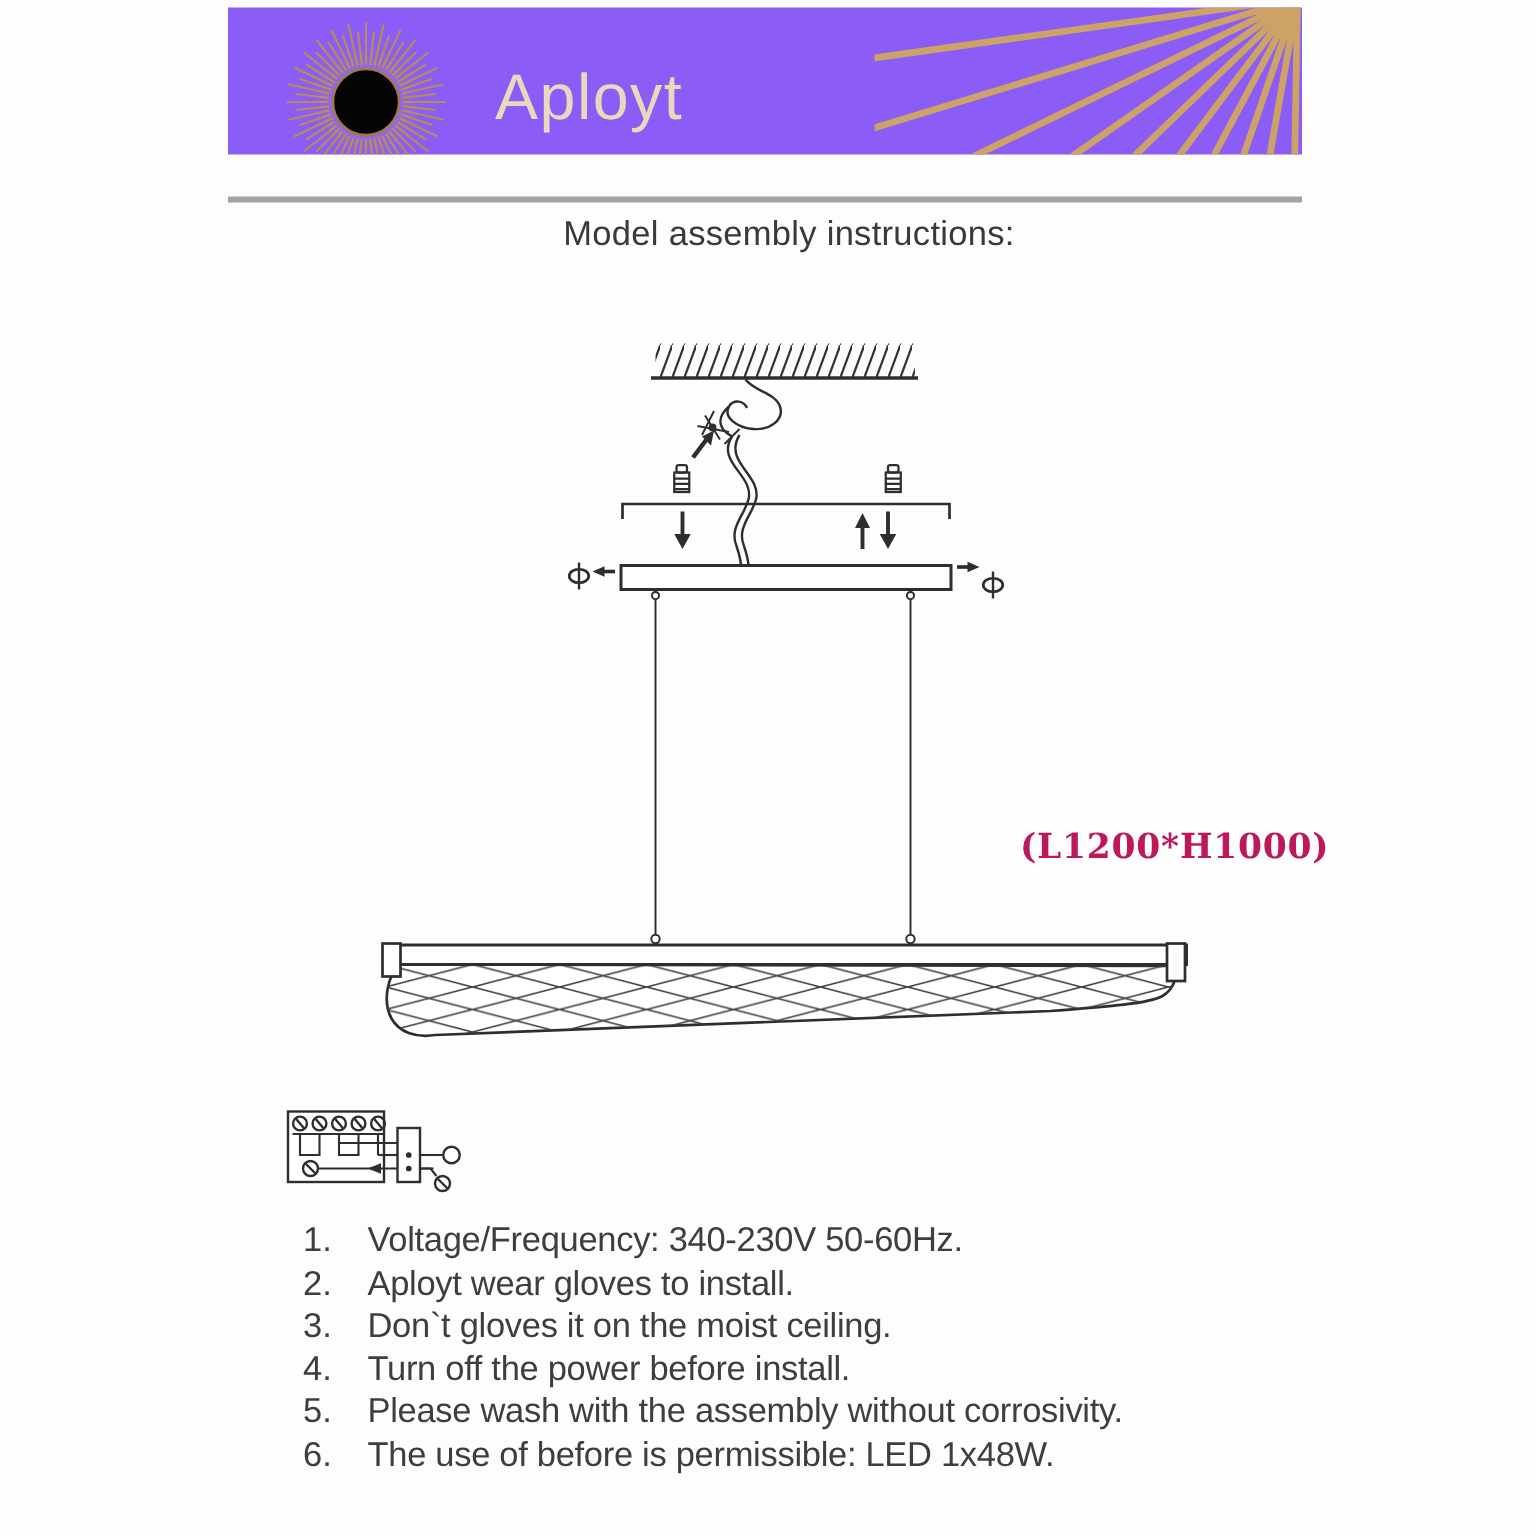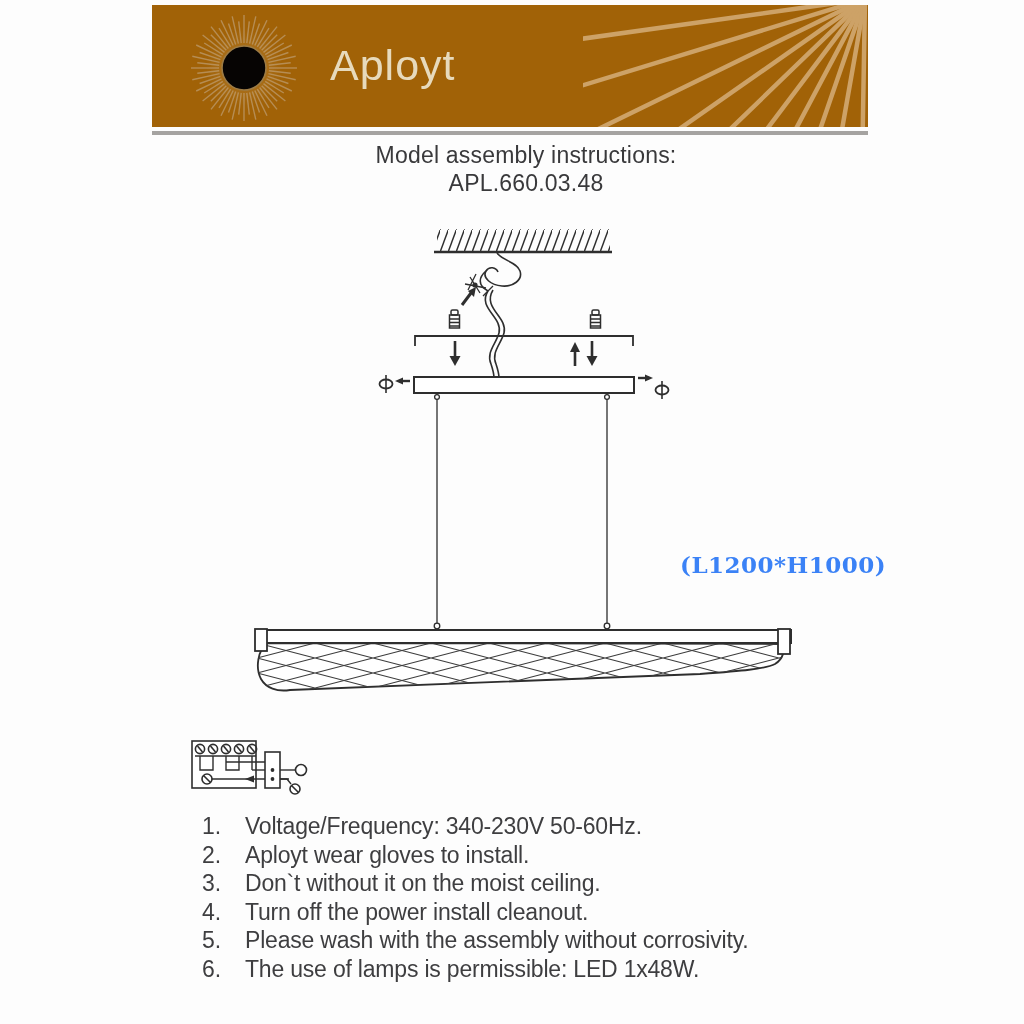--- a/index.html
+++ b/index.html
@@ -1,38 +1,38 @@
 <!DOCTYPE html>
 <html><head>
 <meta charset="utf-8">
 <style>
   html,body{margin:0;padding:0;background:#ffffff;}
   body{width:1024px;height:1024px;overflow:hidden;position:relative;
        font-family:"Liberation Sans",sans-serif;color:#3e3e40;}
   .page{position:absolute;inset:0;background:#fdfdfd;}
 
   
-  .banner{position:absolute;left:152px;top:5px;width:716px;height:122px;
-          background:#a16207;overflow:hidden;}
+  .banner{position:absolute;left:152px;top:5px;width:716px;height:98px;
+          background:#8b5cf6;overflow:hidden;}
   .banner-strip{position:absolute;left:152px;top:131px;width:716px;height:4px;
           background:#a5a3a1;}
   .logo-svg{position:absolute;left:0;top:0;}
   .brand{position:absolute;left:178px;top:36px;font-size:43px;font-weight:400;
          letter-spacing:1px;color:#e7dabc;}
   .corner-svg{position:absolute;right:0;top:0;}
 
   
   .title-wrap{position:absolute;left:0;top:141px;width:1024px;text-align:center;}
   .title-line{font-size:23px;color:#39393b;letter-spacing:.2px;line-height:28px;margin-left:28px;}
 
   
   .drawing{position:absolute;left:0;top:0;width:1024px;height:1024px;}
   .dim-label{position:absolute;left:680px;top:551px;
              font-family:"DejaVu Serif",serif;font-weight:bold;font-size:23px;
-             color:#3b82f6;letter-spacing:.5px;}
+             color:#be185d;letter-spacing:.5px;}
 
   
   .instructions{position:absolute;left:202px;top:812px;width:680px;}
   .instr-row{display:flex;font-size:23px;line-height:28.6px;color:#3e3e40;}
   .instr-num{width:43px;flex:0 0 43px;}
   .instr-text{flex:1;letter-spacing:-.2px;}
 </style>
 </head>
 <body>
 
@@ -125,21 +125,20 @@
             <line x1="282" y1="-6" x2="222.1" y2="333.8"></line>
             <line x1="282" y1="-6" x2="276.0" y2="338.9"></line>
           </g>
         </g>
     </svg>
   </div>
   <div class="banner-strip"></div>
 
   <div class="title-wrap">
     <div class="title-line">Model assembly instructions:</div>
-    <div class="title-line">APL.660.03.48</div>
   </div>
 
   <svg class="drawing" width="1024" height="1024" viewBox="0 0 1024 1024" fill="none" stroke="#2e2e2e" stroke-width="1.6">
     <defs>
       <pattern id="hatch" patternUnits="userSpaceOnUse" width="8" height="23">
         <line x1="-1" y1="25" x2="9" y2="-2" stroke="#2e2e2e" stroke-width="1.5"></line>
       </pattern>
       <pattern id="mesh" patternUnits="userSpaceOnUse" x="257" y="643" width="58" height="15">
         <line x1="0" y1="15" x2="58" y2="0" stroke="#3c3c3c" stroke-width="1.1"></line>
         <line x1="0" y1="0" x2="58" y2="15" stroke="#3c3c3c" stroke-width="1.1"></line>
@@ -250,29 +249,29 @@
     <div class="instr-row">
       <span class="instr-num">1.</span>
       <span class="instr-text">Voltage/Frequency: 340-230V 50-60Hz.</span>
     </div>
     <div class="instr-row">
       <span class="instr-num">2.</span>
       <span class="instr-text">Aployt wear gloves to install.</span>
     </div>
     <div class="instr-row">
       <span class="instr-num">3.</span>
-      <span class="instr-text">Don`t without it on the moist ceiling.</span>
+      <span class="instr-text">Don`t gloves it on the moist ceiling.</span>
     </div>
     <div class="instr-row">
       <span class="instr-num">4.</span>
-      <span class="instr-text">Turn off the power install cleanout.</span>
+      <span class="instr-text">Turn off the power before install.</span>
     </div>
     <div class="instr-row">
       <span class="instr-num">5.</span>
       <span class="instr-text">Please wash with the assembly without corrosivity.</span>
     </div>
     <div class="instr-row">
       <span class="instr-num">6.</span>
-      <span class="instr-text">The use of lamps is permissible: LED 1x48W.</span>
+      <span class="instr-text">The use of before is permissible: LED 1x48W.</span>
     </div>
   </div>
 
 </div>
 
 </body></html>

